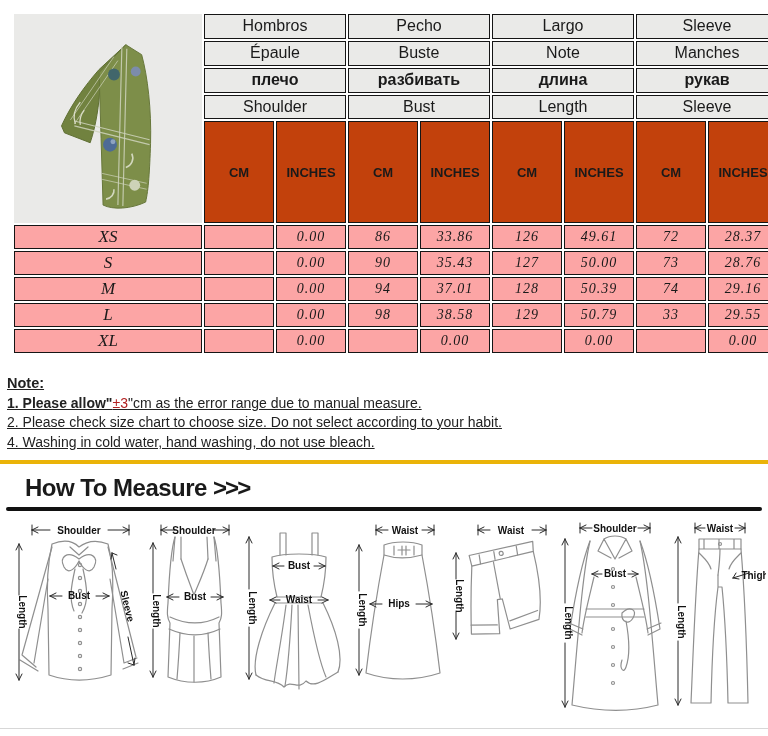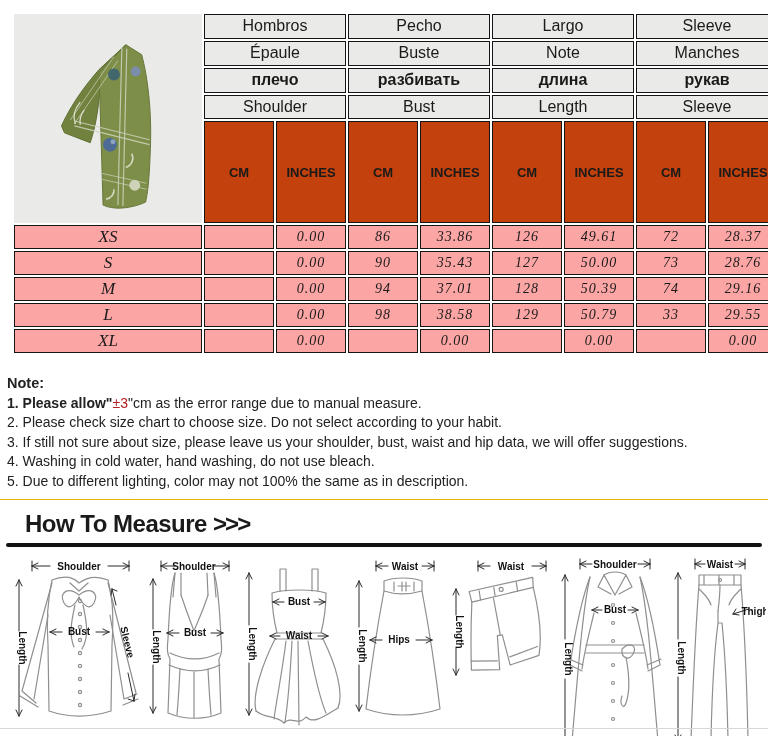--- a/index.html
+++ b/index.html
@@ -14,27 +14,27 @@
                       overflow:hidden;white-space:nowrap;}
   td.img-cell{border:none !important;background:#fff;vertical-align:top;}
   tr.lang td{height:20px;background:#eaeae8;font-size:16px;}
   tr.lang.bold td{font-weight:bold;text-align:center;}
   tr.units td{height:94px;background:#c2410c;font-weight:bold;font-size:13px;}
   tr.data td{height:20px;background:#fca5a5;font-family:"Liberation Serif",serif;
              font-size:14px;letter-spacing:1px;font-style:italic;}
   tr.data td.size{font-size:17px;letter-spacing:0;}
 
   
-  .note{padding:7px 20px 0 7px;font-size:14px;line-height:19.5px;color:#222;}
+  .note{padding:7px 20px 0 7px;font-size:14px;line-height:19.5px;color:#222;text-decoration:underline;}
   .note .ttl{font-weight:bold;font-size:14.5px;}
   .note .b{font-weight:bold;}
   .note .red{color:#b22222;}
 
   
-  .htm{border-top:1px solid #eab308;margin-top:8px;}
+  .htm{border-top:4px solid #eab308;margin-top:8px;}
   .htm-head{margin:10px 0 0 25px;font-size:24px;font-weight:bold;letter-spacing:-0.5px;}
   .htm-head .chev{letter-spacing:-2px;}
   .black-rule{height:3.5px;background:#111;margin:5px 6px 0 6px;border-radius:2px;}
 
   .figures{display:flex;justify-content:space-between;align-items:flex-start;
            padding:6px 10px 0 12px;}
   .fig{position:relative;}
   .fig svg{display:block;}
   .fig path,.fig circle{fill:none;stroke:#8f8f8f;stroke-width:1.2;stroke-linejoin:round;stroke-linecap:round;}
   .fig .arrow{stroke:#2a2a2a;stroke-width:1;}
@@ -170,23 +170,21 @@
       <td></td>
       <td>0.00</td>
     </tr>
     </tbody>
   </table>
 
   <div class="note">
     <div class="ttl">Note:</div>
     <div><span class="b">1. Please allow"</span><span class="red">±3</span><span>"cm as the error range due to manual measure.</span></div>
     <div>2. Please check size chart to choose size. Do not select according to your habit.</div>
-    <div>3. If still not sure about size, please leave us your shoulder, bust, waist and hip data, we will offer suggestions.</div>
     <div>4. Washing in cold water, hand washing, do not use bleach.</div>
-    <div>5. Due to different lighting,  color may not 100% the same as in description.</div>
   </div>
 
   <div class="htm">
     <div class="htm-head">
       <span>How To Measure</span>
       <span class="chev">&gt;&gt;&gt;</span>
     </div>
     <div class="black-rule"></div>
 
     <div class="figures">

